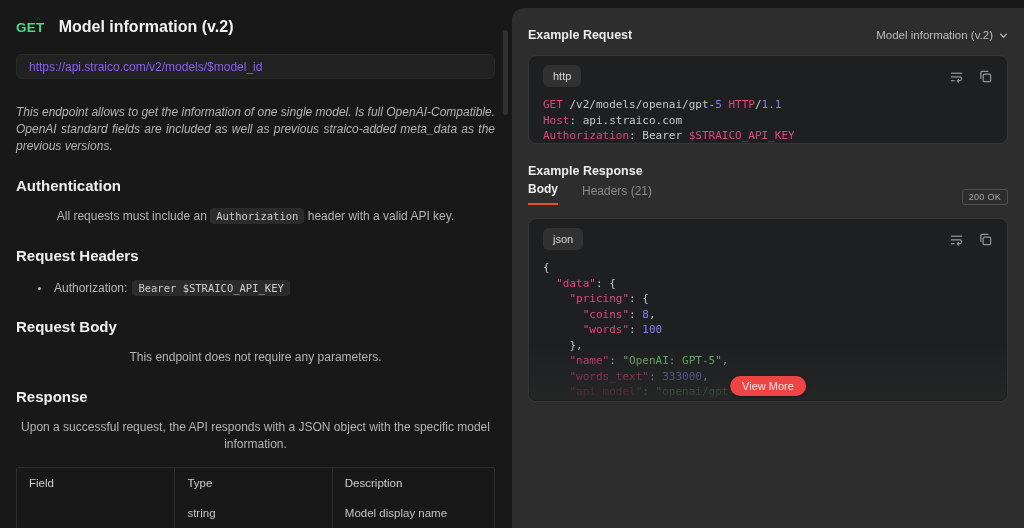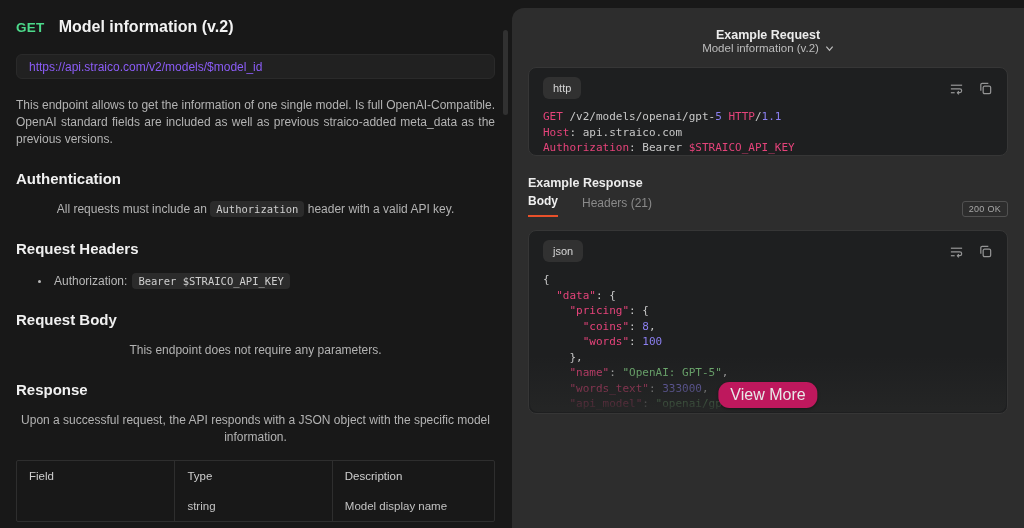--- a/index.html
+++ b/index.html
@@ -15,21 +15,21 @@
   
   .left-pane { position:absolute; left:0; top:0; width:512px; height:528px; padding:16px 17px 0 16px; overflow:hidden; }
   .endpoint-header { display:flex; align-items:center; gap:14px; margin-top:2px; }
   .method-get { color:#4cd98a; font-weight:bold; font-size:13.5px; letter-spacing:.3px; }
   .endpoint-title { color:#f2f2f2; font-weight:bold; font-size:16px; }
   .url-box {
     margin-top:18px; background:#212121; border:1px solid #2a2a2a; border-radius:6px;
     height:25px; display:flex; align-items:center; padding:0 12px;
     color:#8b5cf6; font-size:12px; width:100%;
   }
-  .para { margin-top:18px; font-size:12px; line-height:17px; color:#b3b3b3; text-align:justify; }
+  .para { margin-top:25px; font-size:12px; line-height:17px; color:#b3b3b3; text-align:justify;font-style:italic; }
   h2.sec { margin-top:22px; font-size:15px; color:#f0f0f0; font-weight:bold; }
   h3.sec-sm { margin-top:22px; font-size:12.5px; color:#ededed; font-weight:bold; }
   .sec-text { margin-top:14px; font-size:12px; line-height:17px; color:#b3b3b3;text-align:center; }
   .inline-code {
     font-family:"DejaVu Sans Mono", monospace; font-size:10.5px; color:#cfcfcf;
     background:#2b2b2b; border-radius:4px; padding:2px 6px; white-space:nowrap;
   }
   .bullet-row { margin-top:16px; padding-left:22px; font-size:12px; color:#b8b8b8; display:flex; align-items:center; gap:5px; }
   .bullet-dot { width:3px; height:3px; border-radius:50%; background:#b8b8b8; margin-right:8px; flex:0 0 auto; }
 
@@ -43,21 +43,21 @@
   .t-head .t-cell { color:#cfcfcf; padding:8px 12px; }
 
   
   .scroll-thumb { position:absolute; left:503px; top:30px; width:5px; height:85px; background:#313131; border-radius:3px; }
 
   
   .right-card {
     position:absolute; left:512px; top:8px; width:512px; height:520px;
     background:#2d2d2d; border-radius:12px 0 0 0; padding:16px;
   }
-  .card-header { display:flex; align-items:center; justify-content:space-between; margin-top:4px;flex-direction:column; }
+  .card-header { display:flex; align-items:center; justify-content:space-between; margin-top:4px; }
   .card-title { font-size:12.5px; font-weight:bold; color:#ececec; }
   .selector { display:flex; align-items:center; gap:6px; color:#bdbdbd; font-size:11.5px; cursor:pointer; }
   .chev { width:9px; height:9px; display:inline-block; }
 
   .code-block {
     margin-top:13px; background:#1e1f20; border:1px solid #363636; border-radius:8px;
     padding:9px 0 10px 0; position:relative; overflow:hidden;
   }
   .code-top { display:flex; align-items:center; justify-content:space-between; padding:0 14px; }
   .lang-chip {
@@ -89,21 +89,21 @@
 
   .json-block { margin-top:12px; }
   .json-fade {
     position:absolute; left:1px; right:1px; bottom:1px; height:56px;
     background:linear-gradient(to bottom, rgba(30,31,32,0), rgba(37,38,38,.92));
     border-radius:0 0 8px 8px; pointer-events:none;
   }
   .faded-line { opacity:.45; }
   .view-more {
     position:absolute; left:50%; transform:translateX(-50%); bottom:5px;
-    background:#be185d; color:#e8e8e8; font-size:16px; padding:4px 12px;
+    background:#ef4444; color:#e8e8e8; font-size:11px; padding:4px 12px;
     border-radius:11px; cursor:pointer; box-shadow:0 1px 3px rgba(0,0,0,.4);
   }
 </style>
 </head>
 <body>
 
 <div class="app">
 
   <div class="left-pane">
     <div class="endpoint-header">

